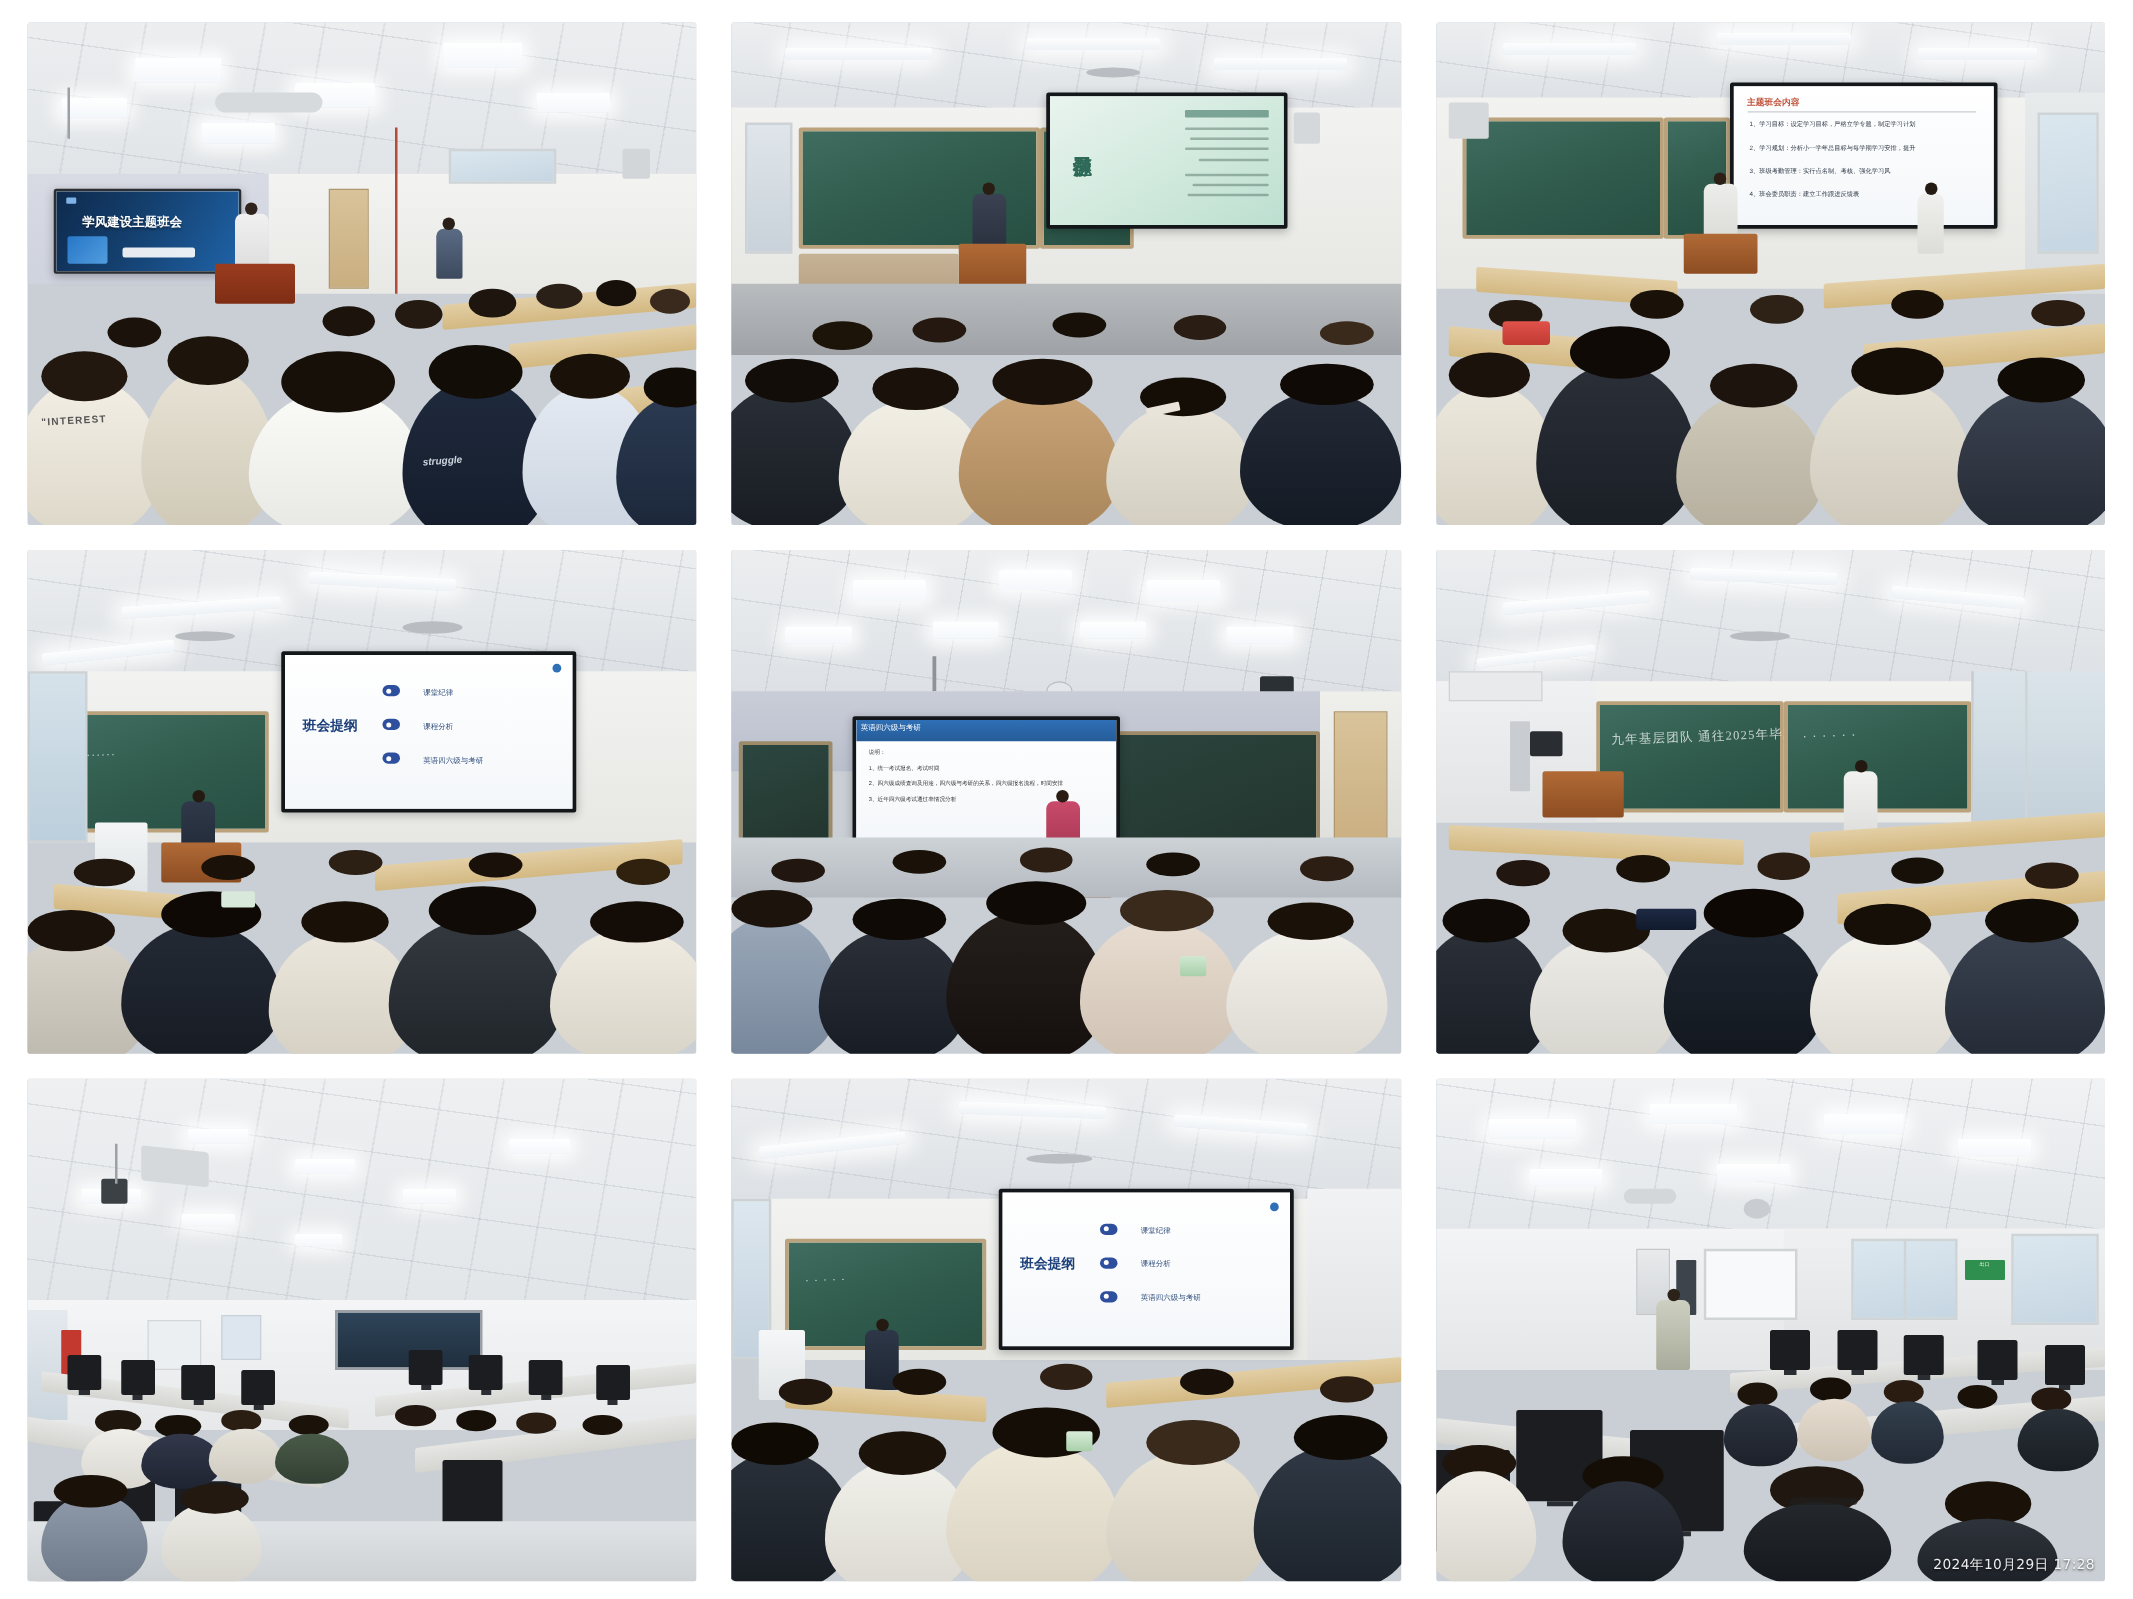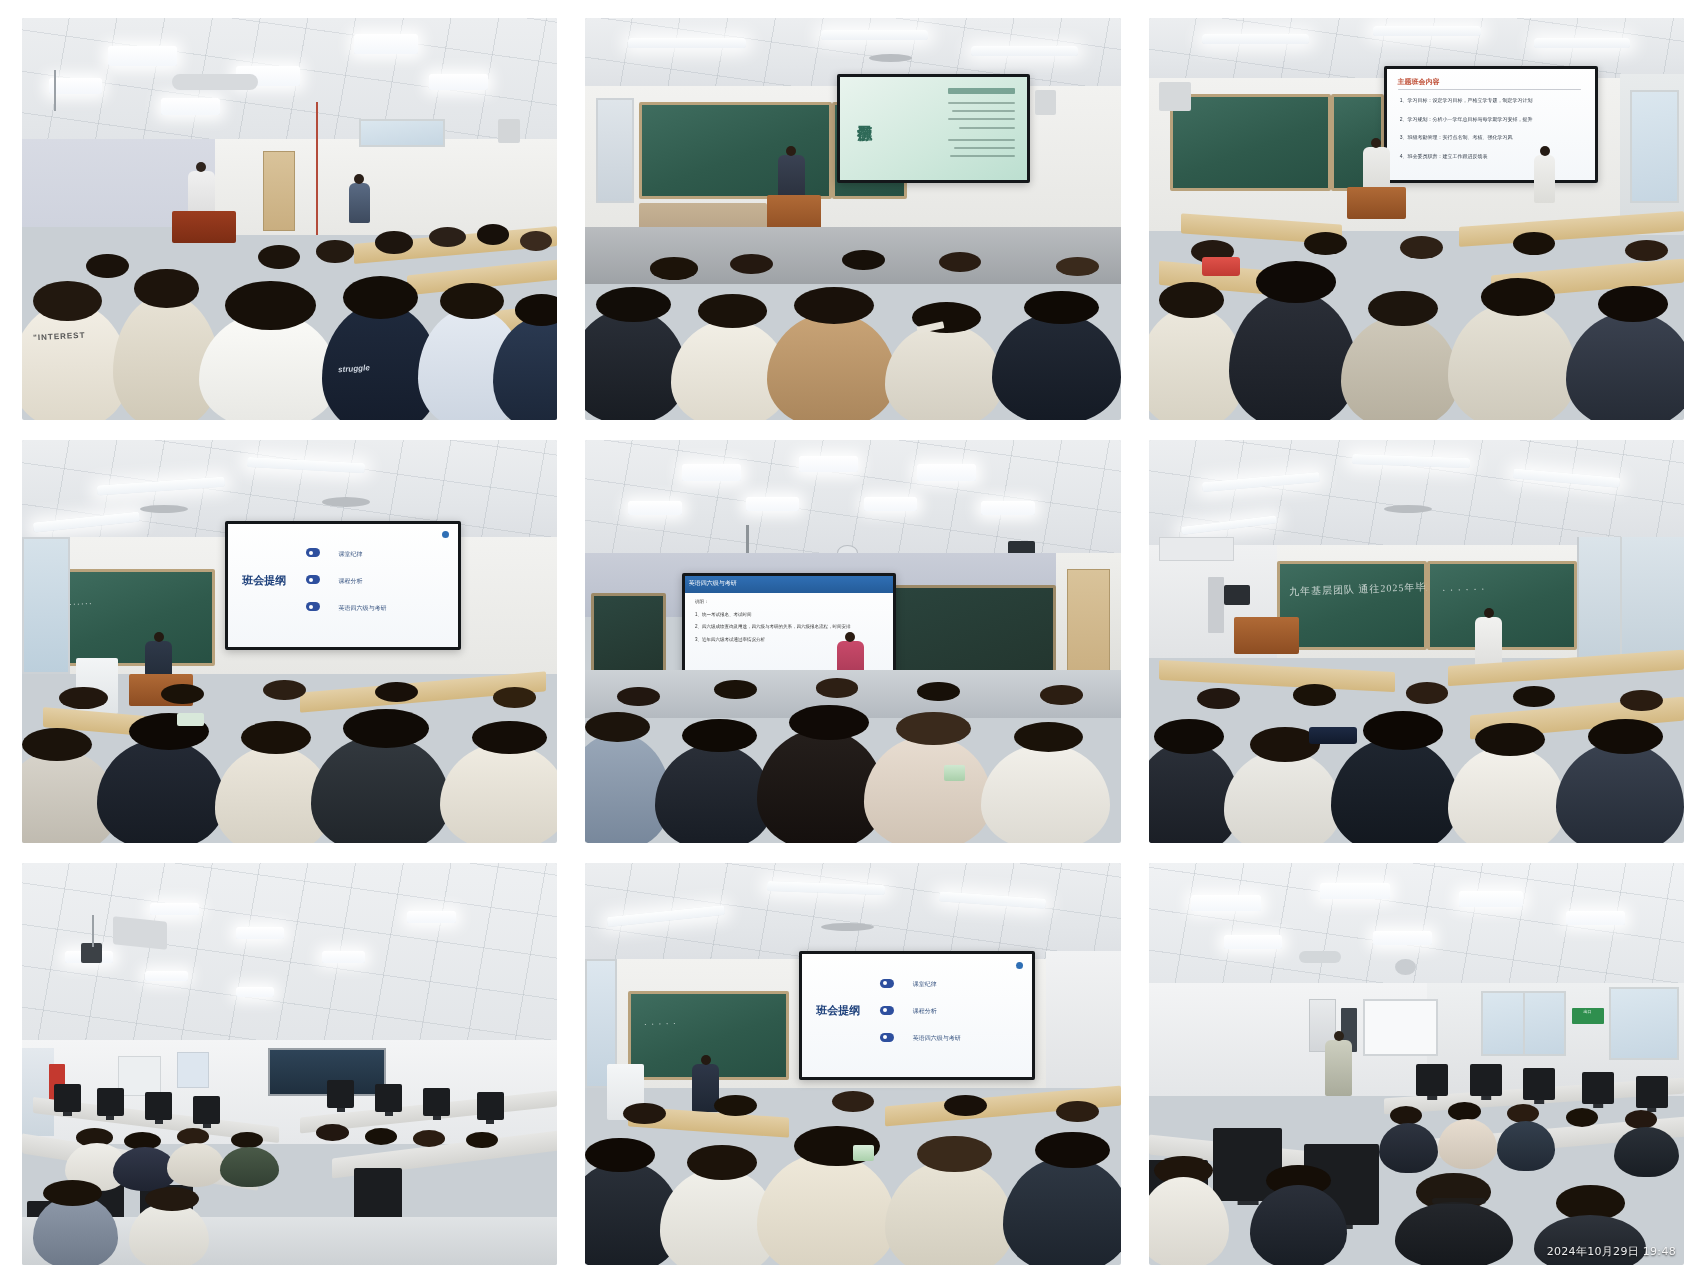--- a/index.html
+++ b/index.html
@@ -241,20 +241,27 @@
       <div style="position:absolute;left:6%;top:13%;width:2px;height:10%;background:#9aa0a6;"></div>
 
       <div class="wallband" style="top:30%;height:22%;"></div>
       <div class="wall" style="top:30%;left:36%;right:0;height:24%;background:linear-gradient(#f3f3f1,#e8e8e5);"></div>
 
       <div class="door" style="left:45%;top:33%;width:6%;height:20%;"></div>
       <div style="position:absolute;left:55%;top:21%;width:2px;height:33%;background:#b34b3a;"></div>
       <div class="window" style="left:63%;top:25%;width:16%;height:7%;"></div>
       <div style="position:absolute;left:89%;top:25%;width:4%;height:6%;background:#d3d6d8;border-radius:2px;"></div>
 
+      <div class="screen" style="left:4%;top:33%;width:28%;height:17%;">
+        <div class="slide-dark"></div>
+        <div style="position:absolute;left:5%;top:8%;width:8px;height:5px;background:#7fb2e6;border-radius:1px;"></div>
+        <div class="slide-title-cn" style="left:14%;top:28%;font-size:10px;">学风建设主题班会</div>
+        <div style="position:absolute;left:6%;top:56%;width:22%;height:34%;background:linear-gradient(135deg,#2a7fd4,#58a7ea);border-radius:2px;opacity:.9;"></div>
+        <div style="position:absolute;left:36%;top:70%;width:40%;height:12%;background:rgba(255,255,255,.9);border-radius:2px;"></div>
+      </div>
 
       <div class="teacher" style="left:31%;top:38%;width:5%;height:12%;">
         <div class="t-head" style="background:#2f241d;"></div>
       </div>
       <div class="podium" style="left:28%;top:48%;width:12%;height:8%;"></div>
       <div class="teacher" style="left:61%;top:41%;width:4%;height:10%;background:linear-gradient(#5a6b84,#3d4a5e);">
         <div class="t-head" style="background:#2a1f18;"></div>
       </div>
 
       <div class="desk" style="left:62%;top:54%;width:38%;height:5%;transform:skewY(-5deg);"></div>
@@ -758,17 +765,17 @@
         <div class="person" style="left:-2%;top:58%;width:17%;height:44%;background:linear-gradient(#f0eee7,#d8d5cd);"></div>
         <div class="head" style="left:22%;top:52%;width:12%;height:15%;background:#150e07;"></div>
         <div class="person" style="left:19%;top:62%;width:18%;height:40%;background:linear-gradient(#2b303a,#181d24);"></div>
         <div class="head" style="left:50%;top:56%;width:14%;height:18%;background:#201810;"></div>
         <div class="person" style="left:46%;top:70%;width:22%;height:32%;background:linear-gradient(#24272c,#15181c);"></div>
         <div style="position:absolute;left:53%;top:68%;width:10%;height:3%;background:rgba(30,30,30,.65);border-radius:3px;"></div>
         <div class="head" style="left:76%;top:62%;width:13%;height:17%;background:#1a1209;"></div>
         <div class="person" style="left:72%;top:76%;width:21%;height:28%;background:linear-gradient(#2f343c,#1b1f25);"></div>
       </div>
 
-      <div class="timestamp">2024年10月29日 19:48</div>
+      <div class="timestamp">2024年10月29日 17:28</div>
     </div>
   </div>
 
 </div>
 
 </body></html>

